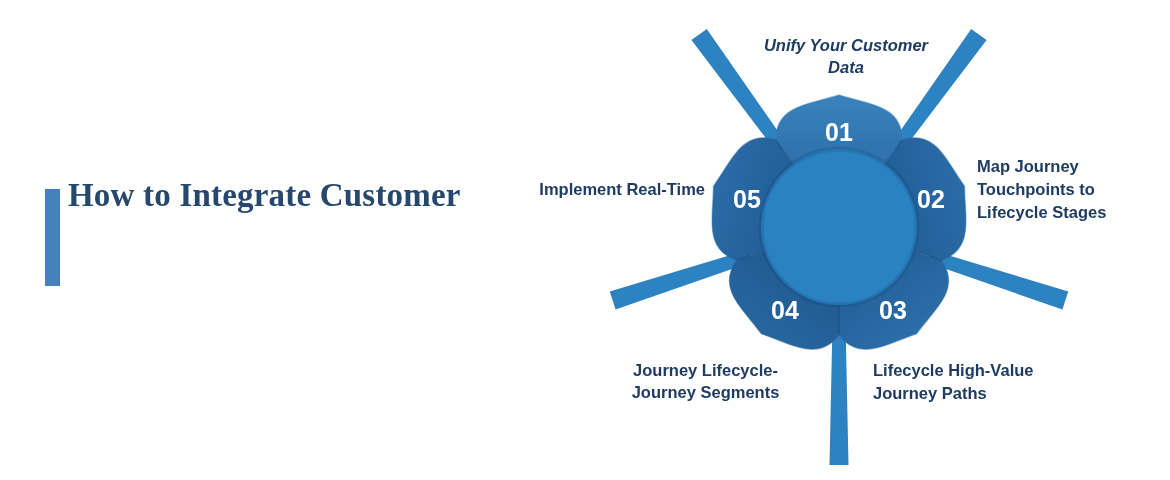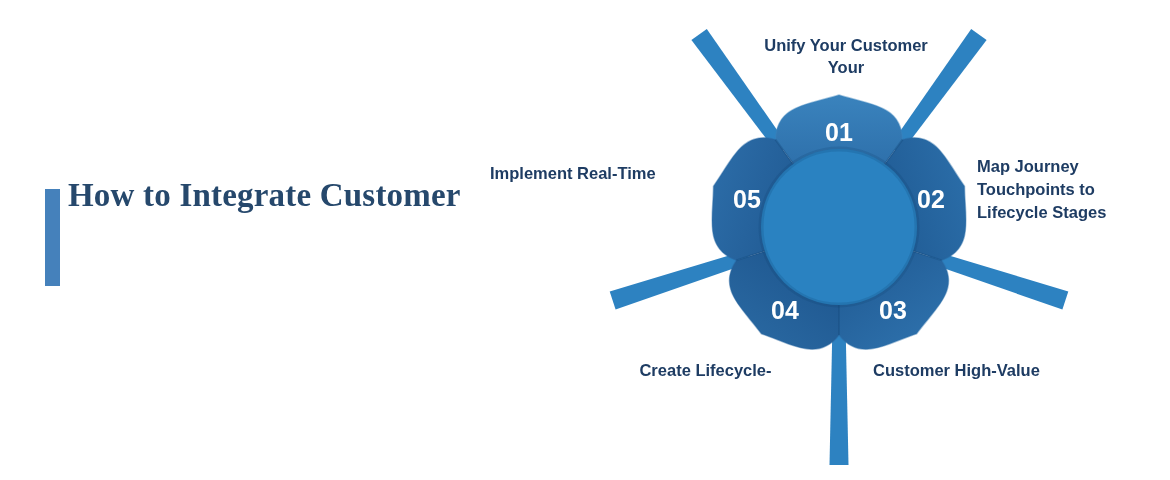--- a/index.html
+++ b/index.html
@@ -18,25 +18,25 @@
     color:var(--title,#26486c);
     font-family:Liberation Serif, serif;
   }
   .title span{display:block;white-space:nowrap;}
   #flower-svg{position:absolute;left:0;top:0;}
   .label{
     position:absolute;font-weight:700;font-size:16.5px;line-height:22px;
     color:var(--label,#1e3c63);
   }
   .label span{display:block;white-space:nowrap;}
-  .l1{left:731px;top:34px;width:230px;text-align:center;}
+  .l1{left:731px;top:34px;width:230px;text-align:center;font-style:italic;}
   .l2{left:977px;top:155px;width:200px;line-height:23px;text-align:left;}
   .l3{left:873px;top:359px;width:220px;line-height:23px;text-align:left;}
   .l4{left:593px;top:359px;width:225px;text-align:center;}
-  .l5{left:490px;top:162px;width:215px;text-align:left;}
+  .l5{left:490px;top:178px;width:215px;text-align:right;}
   text.num{
     font-family:"Liberation Sans",sans-serif;font-weight:700;font-size:25px;
     fill:var(--number,#ffffff);
   }
 </style>
 </head>
 <body>
 
 <div class="canvas">
 
@@ -99,30 +99,32 @@
       <text class="num" x="839" y="132" text-anchor="middle" dominant-baseline="central">01</text>
       <text class="num" x="931" y="199" text-anchor="middle" dominant-baseline="central">02</text>
       <text class="num" x="893" y="310" text-anchor="middle" dominant-baseline="central">03</text>
       <text class="num" x="785" y="310" text-anchor="middle" dominant-baseline="central">04</text>
       <text class="num" x="747" y="199" text-anchor="middle" dominant-baseline="central">05</text>
     </g>
   </svg>
 
   <div class="label l1">
     <span>Unify Your Customer</span>
-    <span>Your</span>
+    <span>Data</span>
   </div>
   <div class="label l2">
     <span>Map Journey</span>
     <span>Touchpoints to</span>
     <span>Lifecycle Stages</span>
   </div>
   <div class="label l3">
-    <span>Customer High-Value</span>
+    <span>Lifecycle High-Value</span>
+    <span>Journey Paths</span>
   </div>
   <div class="label l4">
-    <span>Create Lifecycle-</span>
+    <span>Journey Lifecycle-</span>
+    <span>Journey Segments</span>
   </div>
   <div class="label l5">
     <span>Implement Real-Time</span>
   </div>
 
 </div>
 
 </body></html>

